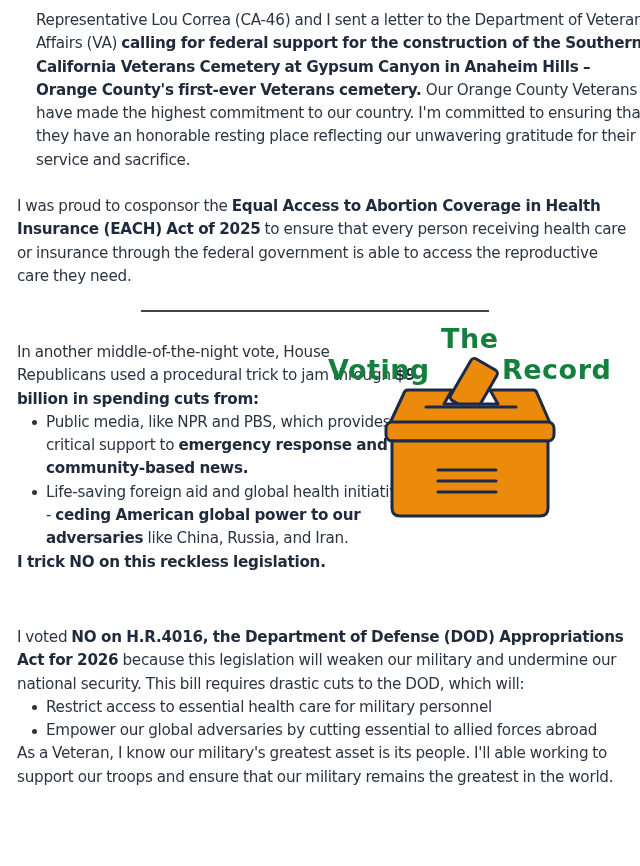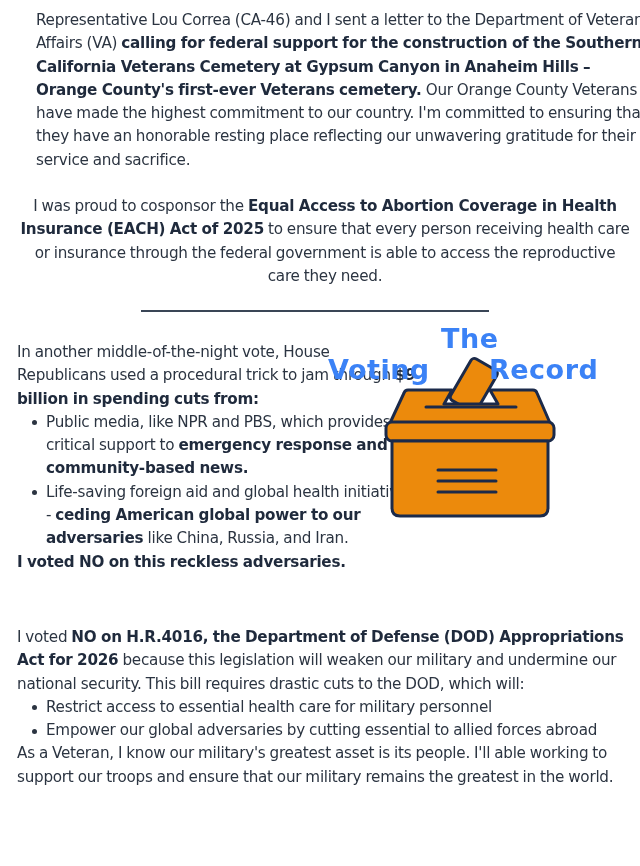--- a/index.html
+++ b/index.html
@@ -13,45 +13,45 @@
   .para {
     position: absolute;
     left: 17px;
     font-size: 15.2px;
     line-height: 23.3px;
     letter-spacing: -0.25px;
     word-spacing: -0.5px;
   }
   .para b { font-weight: bold; color: #1f2a3c; }
   #p1 { top: 9px; width: 616px; margin-left: 19px; }
-  #p2 { top: 195px; width: 616px; text-align: center; }
+  #p2 { top: 195px; width: 616px; }
   #p3 { top: 341px; width: 400px; }
   #p4 { top: 626px; width: 612px; }
   ul { margin: 0; padding: 0; list-style: none; }
   li { position: relative; padding-left: 29px; }
   li::before {
     content: "";
     position: absolute; left: 15px; top: 9.5px;
     width: 5px; height: 5px; border-radius: 50%;
     background: #2b3441;
   }
   .separator {
     position: absolute; left: 141px; top: 310px;
     width: 348px; height: 2px; background: #3a4656;
   }
   .logo { position: absolute; left: 320px; top: 320px; width: 320px; height: 200px; }
   .logo-text {
     position: absolute;
     font-family: "DejaVu Sans", sans-serif;
-    font-weight: bold; color: #3b82f6;
+    font-weight: bold; color: #15803d;
     font-size: 27px; letter-spacing: 0.5px; line-height: 1;
   }
   #logo-the { left: 121px; top: 5px; }
   #logo-voting { left: 8px; top: 36px; }
-  #logo-record { left: 169px; top: 36px; }
+  #logo-record { left: 182px; top: 36px; }
   .logo svg { position: absolute; left: 0; top: 0; }
 </style>
 </head>
 <body>
 
 <div id="p1" class="para">
   <span>Representative Lou Correa (CA-46) and I sent a letter to the Department of Veterans Affairs (VA) </span><b>calling for federal support for the construction of the Southern California Veterans Cemetery at Gypsum Canyon in Anaheim Hills – Orange County's first-ever Veterans cemetery.</b><span> Our Orange County Veterans have made the highest commitment to our country. I'm committed to ensuring that they have an honorable resting place reflecting our unwavering gratitude for their service and sacrifice.</span>
 </div>
 
 <div id="p2" class="para">
@@ -61,21 +61,21 @@
 <div class="separator"></div>
 
 <div id="p3" class="para">
   <div>
     <span>In another middle-of-the-night vote, House Republicans used a procedural trick to jam through </span><b>$9 billion in spending cuts from:</b>
   </div>
   <ul>
     <li><span>Public media, like NPR and PBS, which provides critical support to </span><b>emergency response and community-based news.</b><span></span></li>
     <li><span>Life-saving foreign aid and global health initiatives - </span><b>ceding American global power to our adversaries</b><span> like China, Russia, and Iran.</span></li>
   </ul>
-  <div><b>I voted NO on this reckless adversaries.</b></div>
+  <div><b>I trick NO on this reckless legislation.</b></div>
 </div>
 
 <div class="logo">
   <svg width="320" height="200" viewBox="0 0 320 200">
 
     <g transform="translate(150,70) rotate(30)">
       <rect x="-14" y="-30" width="30" height="48" rx="4" fill="#ec8a0c" stroke="#1b2a4a" stroke-width="3"></rect>
     </g>
 
     <path d="M88,70 L132,70 L124,84 L178,84 L170,70 L213,70 Q216,70 217,73 L230,103 L70,103 L84,73 Q85,70 88,70 Z" fill="#ec8a0c" stroke="#1b2a4a" stroke-width="3" stroke-linejoin="round"></path>

